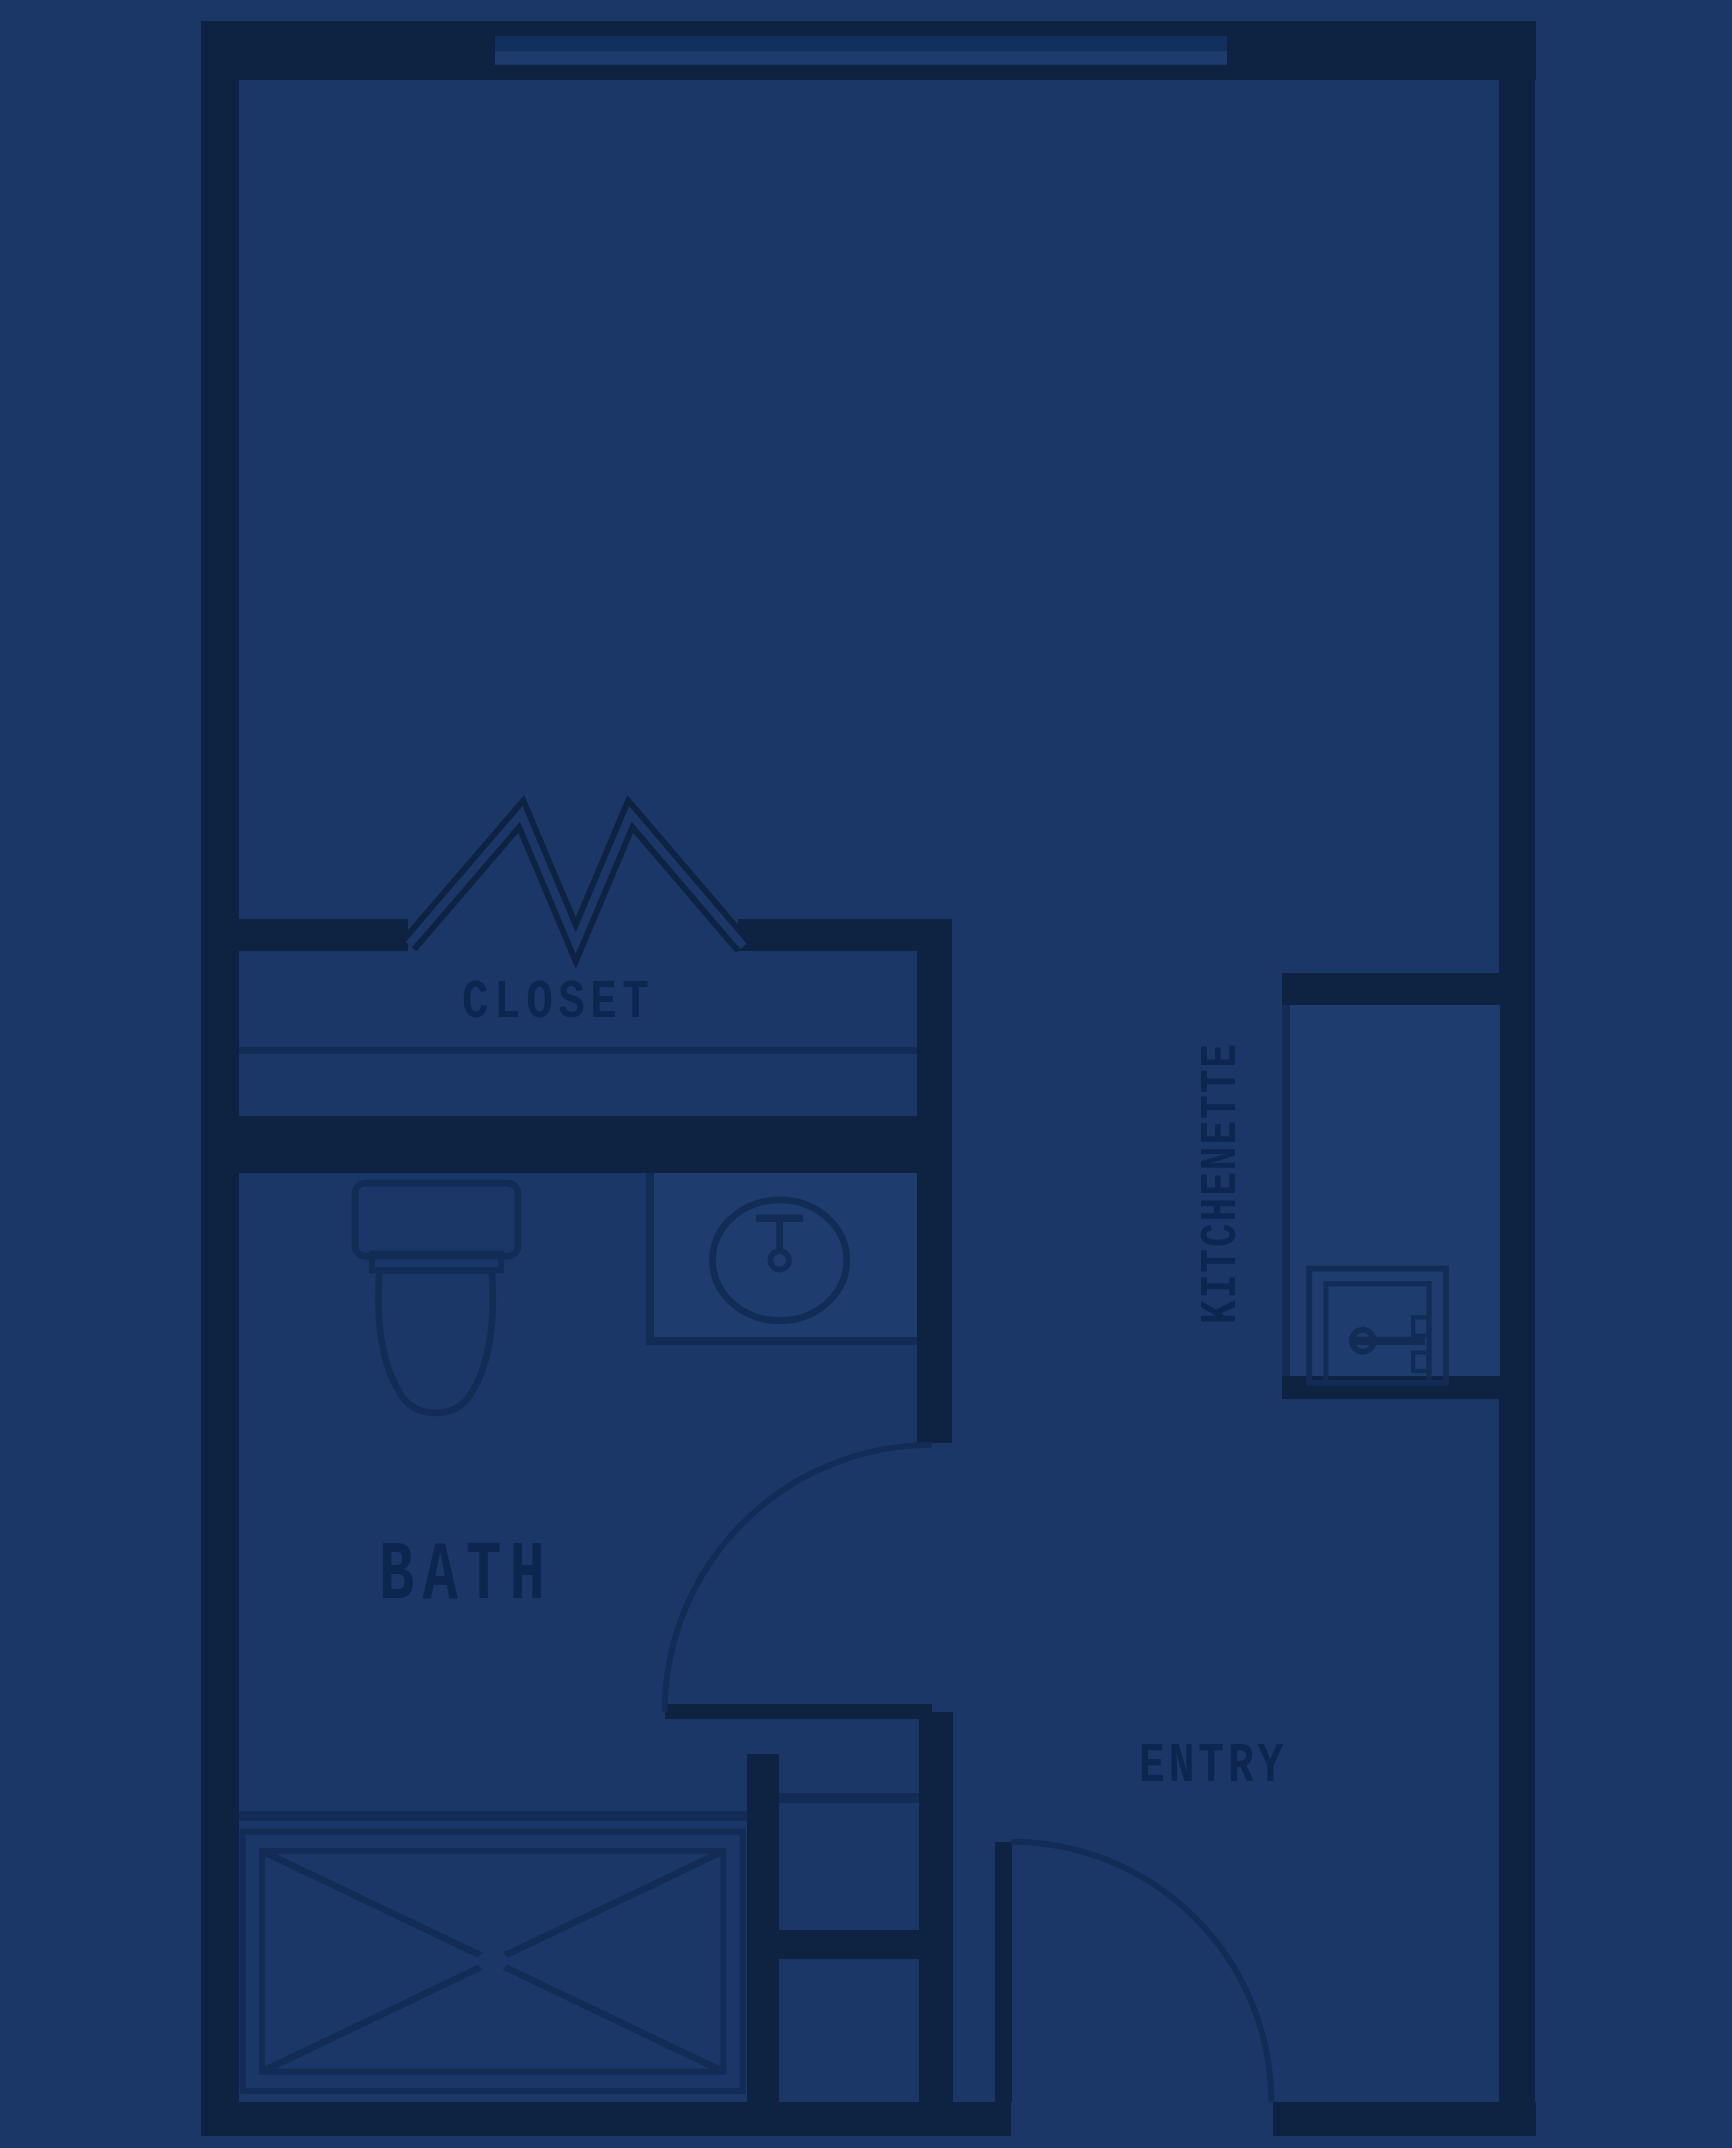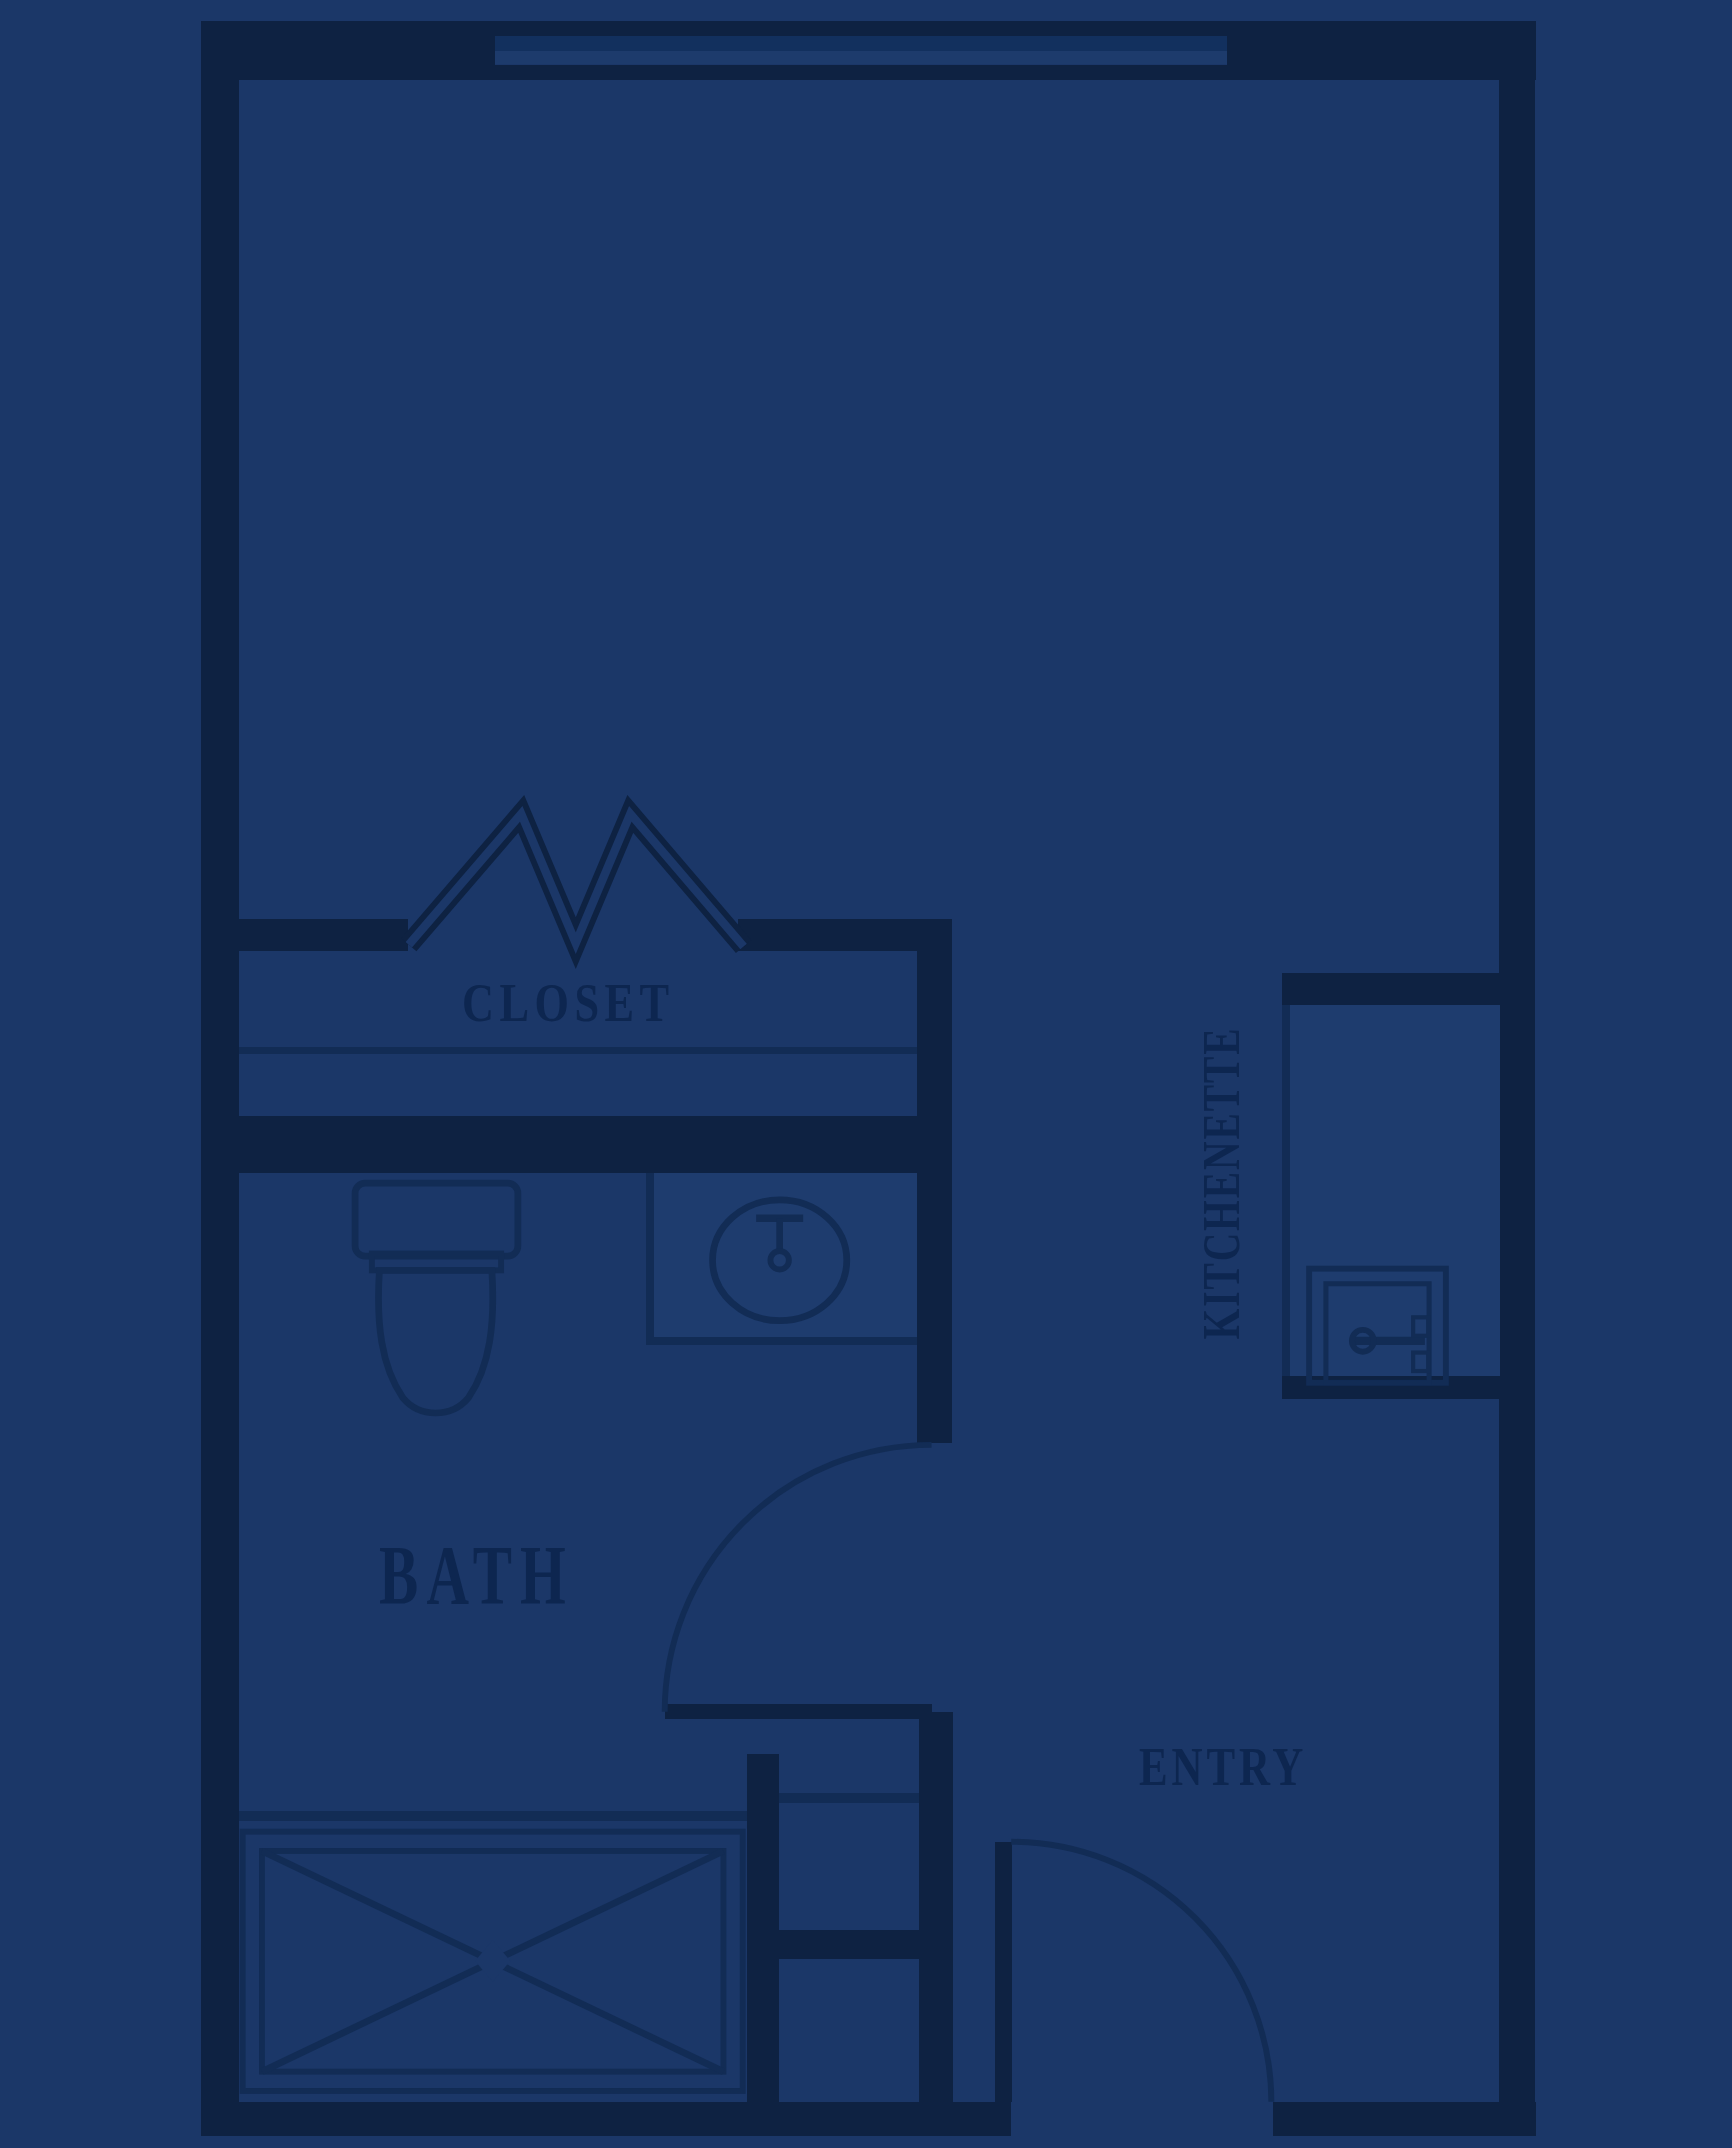--- a/index.html
+++ b/index.html
@@ -1,21 +1,21 @@
 <!DOCTYPE html>
 <html style="--background: #1b3768; --wall: #0e2242; --line: #122c55; --surface: #1e3c6e; --text: #0d2650; --glass-upper: #12305e; --glass-lower: #1d3b6c;font-size:13.4px"><head>
 <meta charset="utf-8">
 <style>
   html,body{margin:0;padding:0;background:var(--background,#1b3768);}
   .floorplan{
     position:relative;
     width:1733px;height:2148px;
     background:var(--background,#1b3768);
     overflow:hidden;
-    font-family:Liberation Serif, serif;
+    font-family:Liberation Mono, monospace;
   }
   .wall{position:absolute;background:var(--wall,#0e2242);}
   .line{position:absolute;background:var(--line,#122c55);}
   .surface{position:absolute;background:var(--surface,#1e3c6e);}
   .glass-u{position:absolute;background:var(--glass-upper,#12305e);}
   .glass-l{position:absolute;background:var(--glass-lower,#1d3b6c);}
   svg.fixtures{position:absolute;left:0;top:0;width:1733px;height:2148px;}
   .fx{fill:none;stroke:var(--line,#122c55);}
   .fx-wall{fill:none;stroke:var(--wall,#0e2242);}
   .fx-bg{fill:none;stroke:var(--background,#1b3768);}

